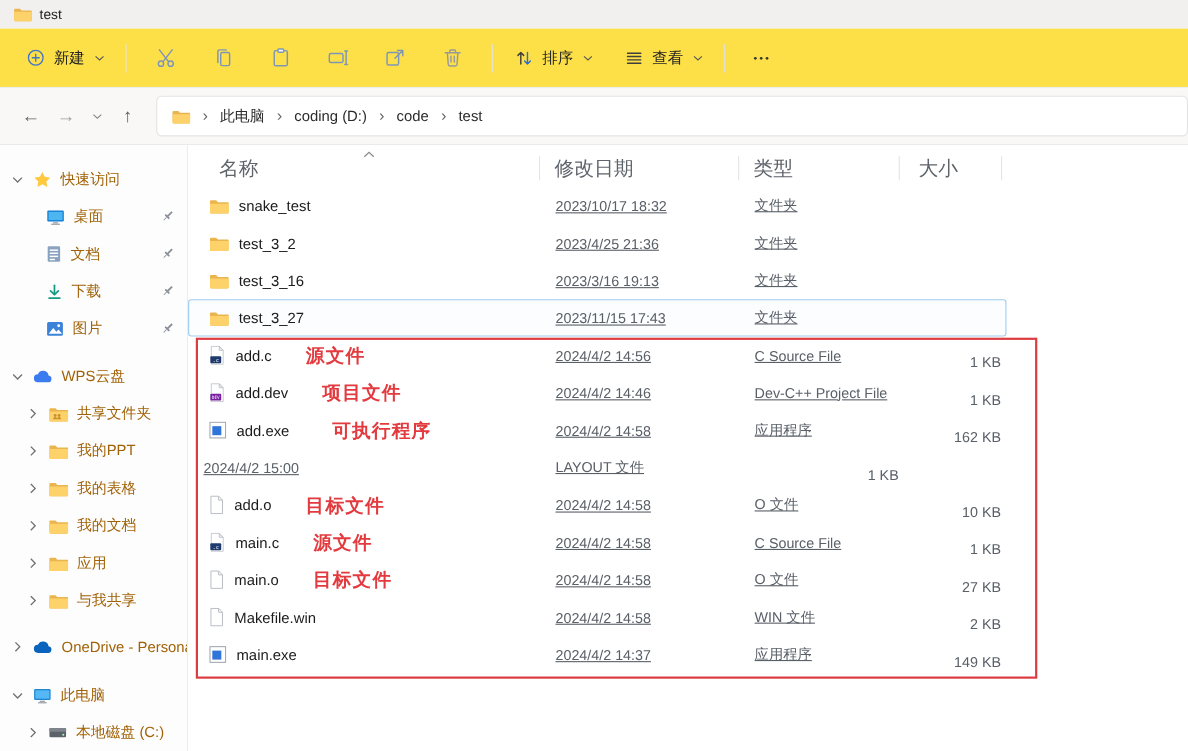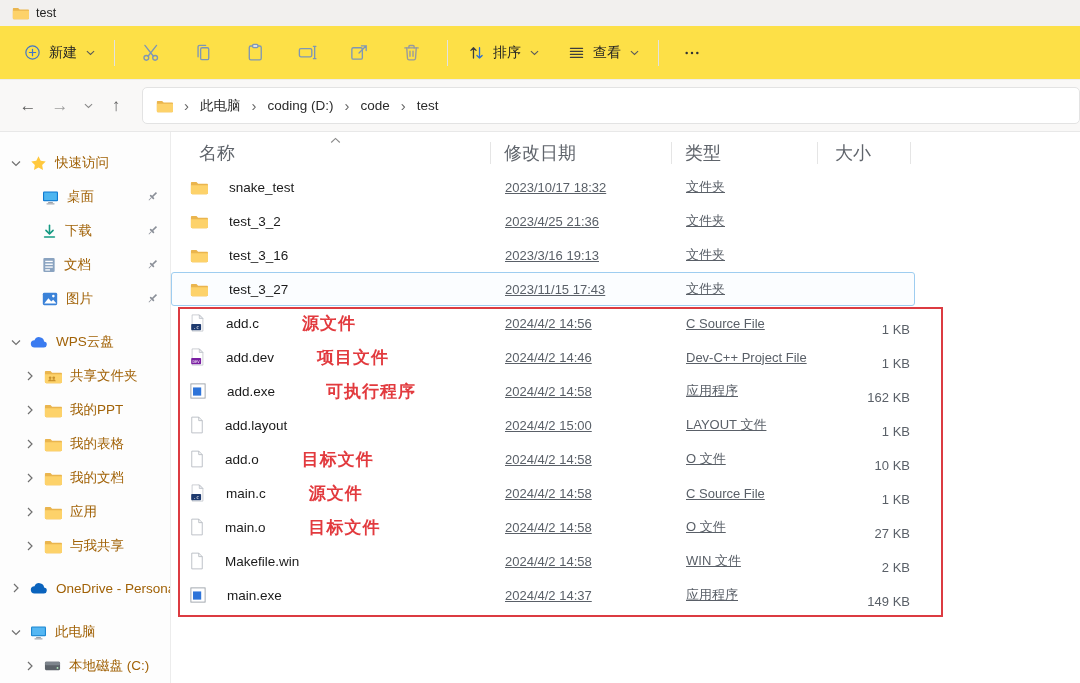--- a/index.html
+++ b/index.html
@@ -82,21 +82,21 @@
   .hc-size { padding-left:17px; }
   .sort-caret { position:absolute; left:159px; top:1px; }
 
   .row {
     display:grid; grid-template-columns:320px 181px 146px 93px;
     height:34px; align-items:center; width:744px;
     border:1px solid transparent; border-radius:3px; cursor:default;
   }
   .row.selected { border-color:#9ecdf0; background:#fbfdff; }
   .cell-name {
-    display:flex; align-items:center; gap:21px; padding-left:18px;
+    display:flex; align-items:center; gap:9px; padding-left:18px;
     font-size:13.5px; color:#1b1b1b; white-space:nowrap; overflow:visible;
   }
   .cell-date, .cell-type { font-size:13px; color:#5a6068; padding-left:13px; white-space:nowrap;text-decoration:underline; }
   .cell-size { font-size:13px; color:#5a6068; text-align:right; padding-right:2px; white-space:nowrap;margin-top:13px; }
   .annotation {
     margin-left:22px; font-size:17px; font-weight:600; color:#e23a3e; letter-spacing:1px;
   }
 
   .red-rect {
     position:absolute; left:178px; top:307px; width:765px; height:310px;
@@ -304,62 +304,62 @@
               <rect x="6.1" y="1" width="1.8" height="6.4"></rect>
               <rect x="4" y="6.8" width="6" height="1.8" rx="0.9"></rect>
               <rect x="6.6" y="8.6" width="0.8" height="4"></rect>
             </g>
           </svg>
       </span>
     </div>
 
     <div class="side-item ind1">
       <span>
+        <svg width="14" height="16" viewBox="0 0 14 17">
+            <rect x="1" y="1" width="12" height="15" rx="1.2" fill="#8aa3c0"></rect>
+            <rect x="3" y="4" width="8" height="1.4" fill="#fff"></rect>
+            <rect x="3" y="7" width="8" height="1.4" fill="#fff"></rect>
+            <rect x="3" y="10" width="8" height="1.4" fill="#fff"></rect>
+            <rect x="3" y="13" width="5" height="1.4" fill="#fff"></rect>
+          </svg>
+      </span>
+      <span>文档</span>
+      <span class="pin">
+        <svg width="13" height="13" viewBox="0 0 14 14">
+            <g transform="rotate(45 7 7)" fill="#8a8f98">
+              <rect x="6.1" y="1" width="1.8" height="6.4"></rect>
+              <rect x="4" y="6.8" width="6" height="1.8" rx="0.9"></rect>
+              <rect x="6.6" y="8.6" width="0.8" height="4"></rect>
+            </g>
+          </svg>
+      </span>
+    </div>
+
+    <div class="side-item ind1">
+      <span>
         <svg width="15" height="15" viewBox="0 0 16 16" fill="none" stroke="#159a83" stroke-width="1.7" stroke-linecap="round" stroke-linejoin="round">
             <path d="M8 1.5v8.5"></path>
             <path d="M4.2 6.8L8 10.6l3.8-3.8"></path>
             <path d="M2.8 13.8h10.4"></path>
           </svg>
       </span>
       <span>下载</span>
       <span class="pin">
         <svg width="13" height="13" viewBox="0 0 14 14">
             <g transform="rotate(45 7 7)" fill="#8a8f98">
               <rect x="6.1" y="1" width="1.8" height="6.4"></rect>
               <rect x="4" y="6.8" width="6" height="1.8" rx="0.9"></rect>
               <rect x="6.6" y="8.6" width="0.8" height="4"></rect>
             </g>
           </svg>
       </span>
     </div>
 
     <div class="side-item ind1">
       <span>
-        <svg width="14" height="16" viewBox="0 0 14 17">
-            <rect x="1" y="1" width="12" height="15" rx="1.2" fill="#8aa3c0"></rect>
-            <rect x="3" y="4" width="8" height="1.4" fill="#fff"></rect>
-            <rect x="3" y="7" width="8" height="1.4" fill="#fff"></rect>
-            <rect x="3" y="10" width="8" height="1.4" fill="#fff"></rect>
-            <rect x="3" y="13" width="5" height="1.4" fill="#fff"></rect>
-          </svg>
-      </span>
-      <span>文档</span>
-      <span class="pin">
-        <svg width="13" height="13" viewBox="0 0 14 14">
-            <g transform="rotate(45 7 7)" fill="#8a8f98">
-              <rect x="6.1" y="1" width="1.8" height="6.4"></rect>
-              <rect x="4" y="6.8" width="6" height="1.8" rx="0.9"></rect>
-              <rect x="6.6" y="8.6" width="0.8" height="4"></rect>
-            </g>
-          </svg>
-      </span>
-    </div>
-
-    <div class="side-item ind1">
-      <span>
         <svg width="16" height="14" viewBox="0 0 17 15">
             <rect x="0.8" y="0.8" width="15.4" height="13.4" rx="1.6" fill="#3b82d8"></rect>
             <path d="M2.3 12.2L6.8 6.6l3.1 3.6 2-2 3.5 4z" fill="#fff"></path>
             <circle cx="12.1" cy="4.4" r="1.4" fill="#fff"></circle>
           </svg>
       </span>
       <span>图片</span>
       <span class="pin">
         <svg width="13" height="13" viewBox="0 0 14 14">
             <g transform="rotate(45 7 7)" fill="#8a8f98">
@@ -647,29 +647,20 @@
           </span>
         <span>add.exe</span>
         <span class="annotation" style="margin-left:30px">可执行程序</span>
       </div>
       <div class="cell-date">2024/4/2 14:58</div>
       <div class="cell-type">应用程序</div>
       <div class="cell-size">162 KB</div>
     </div>
 
     <div class="row">
-      <div class="cell-name">
-        <span>
-            <svg width="14" height="18" viewBox="0 0 16 20">
-              <path d="M2 1h8l4 4v14H2z" fill="#fff" stroke="#b6bac1"></path>
-              <path d="M10 1v4h4" fill="none" stroke="#b6bac1"></path>
-            </svg>
-          </span>
-        <span>add.layout</span>
-      </div>
       <div class="cell-date">2024/4/2 15:00</div>
       <div class="cell-type">LAYOUT 文件</div>
       <div class="cell-size">1 KB</div>
     </div>
 
     <div class="row">
       <div class="cell-name">
         <span>
             <svg width="14" height="18" viewBox="0 0 16 20">
               <path d="M2 1h8l4 4v14H2z" fill="#fff" stroke="#b6bac1"></path>

